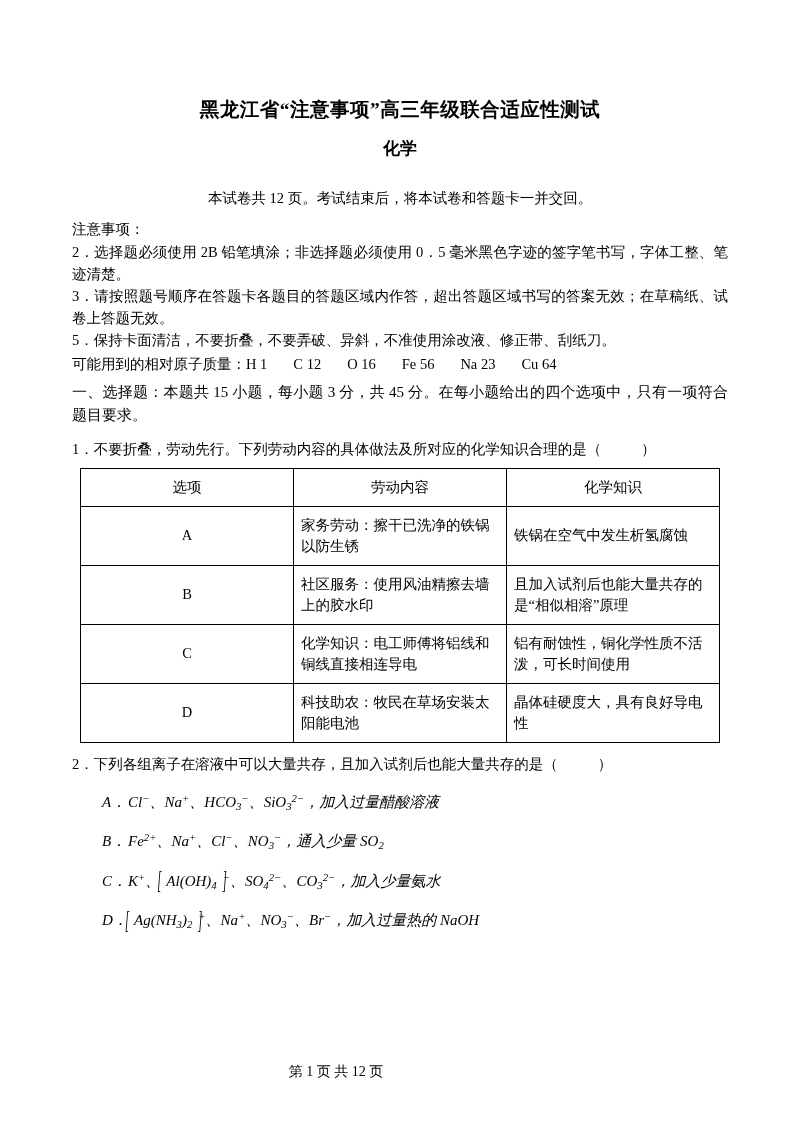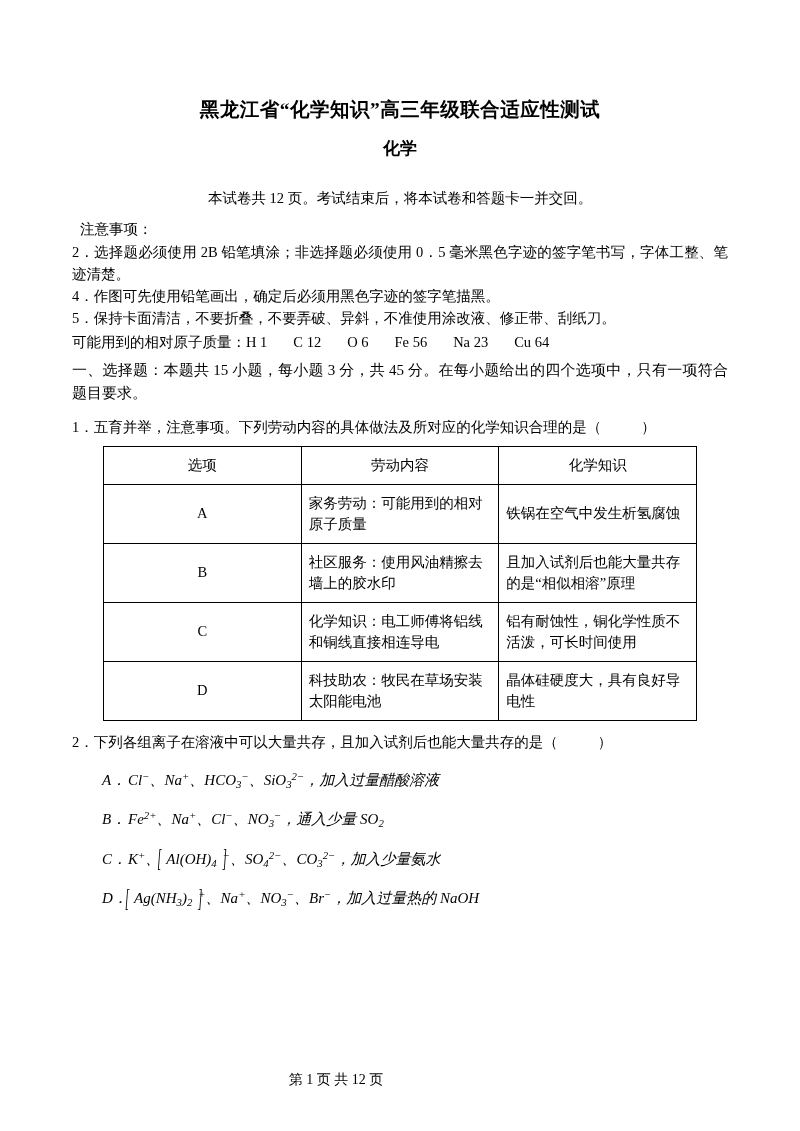--- a/index.html
+++ b/index.html
@@ -36,21 +36,21 @@
     margin: 0 0 29px 0;
   }
   .doc-note {
     text-align: center;
     font-size: 14.5px;
     font-weight: normal;
     margin: 0 0 12px 0;
   }
   .notice-head {
     font-size: 14.5px;
-    margin: 0 0 2px 8px;
+    margin: 0 0 2px 0;
   }
   .notice-item {
     font-size: 14.5px;
     line-height: 1.52;
     margin: 0;
     text-align: justify;
   }
   .rel-mass {
     font-size: 14.5px;
     line-height: 1.52;
@@ -69,21 +69,21 @@
     margin: 10px 0 0 0;
   }
   .q-num { }
   .blank-paren {
     display: inline-block;
     min-width: 40px;
   }
   table.qtable {
     border-collapse: collapse;
     margin: 7px auto 0 auto;
-    width: 594px;
+    width: 640px;
     table-layout: fixed;
   }
   table.qtable td, table.qtable th {
     border: 1px solid #000;
     font-size: 14.5px;
     padding: 8px 7px;
     line-height: 1.45;
     vertical-align: middle;
     font-weight: normal;
   }
@@ -120,59 +120,59 @@
     position: absolute;
     top: 50%;
     transform: translateY(-50%) scaleY(2.3);
     font-size: 11px;
   }
   .brk::before { content: "["; left: -3px; }
   .brk::after { content: "]"; right: -4px; }
   .brk-inner { padding: 0 5px; }
   .footer {
     position: absolute;
-    bottom: 42px;
+    bottom: 50px;
     left: 0;
     width: 672px;
     text-align: center;
     font-size: 14px;
   }
 </style>
 </head>
 <body>
 
 <div class="page">
 
-  <h1 class="doc-title">黑龙江省“化学知识”高三年级联合适应性测试</h1>
+  <h1 class="doc-title">黑龙江省“注意事项”高三年级联合适应性测试</h1>
   <h2 class="doc-subject">化学</h2>
   <p class="doc-note">本试卷共 12 页。考试结束后，将本试卷和答题卡一并交回。</p>
 
   <p class="notice-head">注意事项：</p>
   <p class="notice-item">2．选择题必须使用 2B 铅笔填涂；非选择题必须使用 0．5 毫米黑色字迹的签字笔书写，字体工整、笔迹清楚。</p>
-  <p class="notice-item">4．作图可先使用铅笔画出，确定后必须用黑色字迹的签字笔描黑。</p>
+  <p class="notice-item">3．请按照题号顺序在答题卡各题目的答题区域内作答，超出答题区域书写的答案无效；在草稿纸、试卷上答题无效。</p>
   <p class="notice-item">5．保持卡面清洁，不要折叠，不要弄破、异斜，不准使用涂改液、修正带、刮纸刀。</p>
 
-  <p class="rel-mass"><span>可能用到的相对原子质量：</span><span>H 1</span><span class="sp2"></span><span>C 12</span><span class="sp2"></span><span>O 6</span><span class="sp2"></span><span>Fe 56</span><span class="sp2"></span><span>Na 23</span><span class="sp2"></span><span>Cu 64</span></p>
+  <p class="rel-mass"><span>可能用到的相对原子质量：</span><span>H 1</span><span class="sp2"></span><span>C 12</span><span class="sp2"></span><span>O 16</span><span class="sp2"></span><span>Fe 56</span><span class="sp2"></span><span>Na 23</span><span class="sp2"></span><span>Cu 64</span></p>
 
   <p class="section-head">一、选择题：本题共 15 小题，每小题 3 分，共 45 分。在每小题给出的四个选项中，只有一项符合题目要求。</p>
 
-  <p class="q"><span class="q-num">1．</span><span>五育并举，注意事项。下列劳动内容的具体做法及所对应的化学知识合理的是（</span><span class="blank-paren"></span><span>）</span></p>
+  <p class="q"><span class="q-num">1．</span><span>不要折叠，劳动先行。下列劳动内容的具体做法及所对应的化学知识合理的是（</span><span class="blank-paren"></span><span>）</span></p>
 
   <table class="qtable">
     <thead>
       <tr>
         <th class="c-opt">选项</th>
         <th class="c-work">劳动内容</th>
         <th class="c-know">化学知识</th>
       </tr>
     </thead>
     <tbody>
       <tr>
         <td class="c-opt">A</td>
-        <td class="c-work">家务劳动：可能用到的相对原子质量</td>
+        <td class="c-work">家务劳动：擦干已洗净的铁锅以防生锈</td>
         <td class="c-know">铁锅在空气中发生析氢腐蚀</td>
       </tr>
       <tr>
         <td class="c-opt">B</td>
         <td class="c-work">社区服务：使用风油精擦去墙上的胶水印</td>
         <td class="c-know">且加入试剂后也能大量共存的是“相似相溶”原理</td>
       </tr>
       <tr>
         <td class="c-opt">C</td>
         <td class="c-work">化学知识：电工师傅将铝线和铜线直接相连导电</td>

